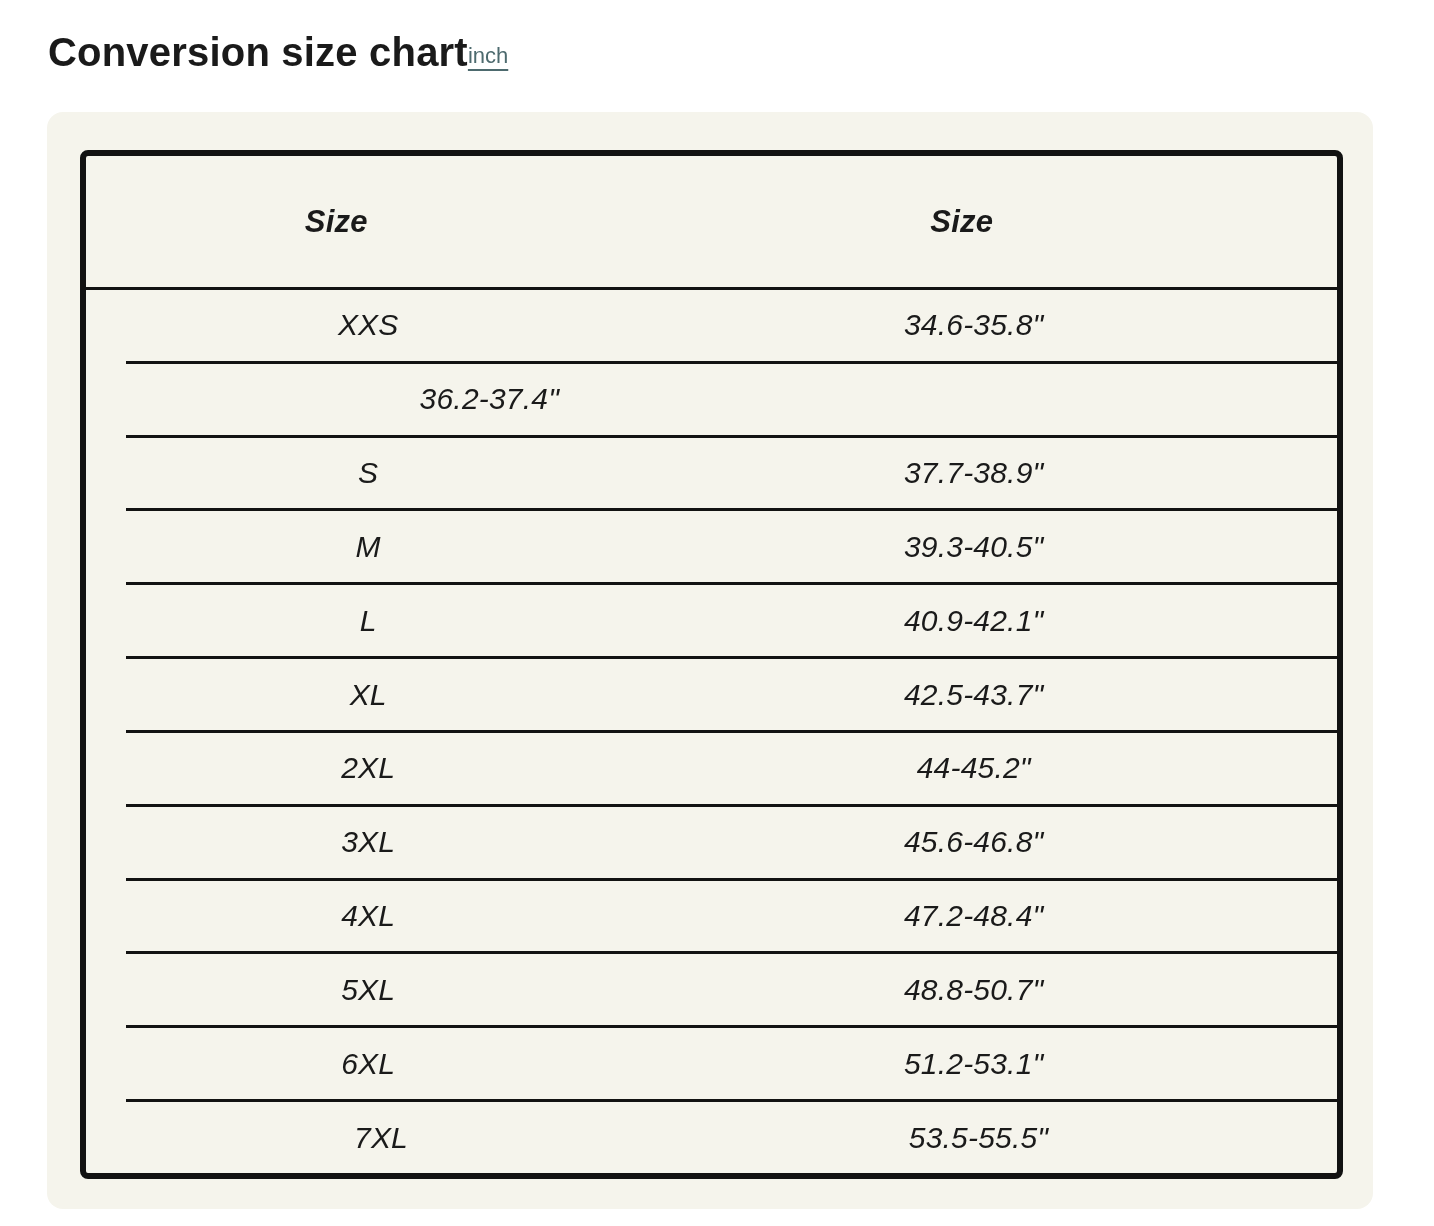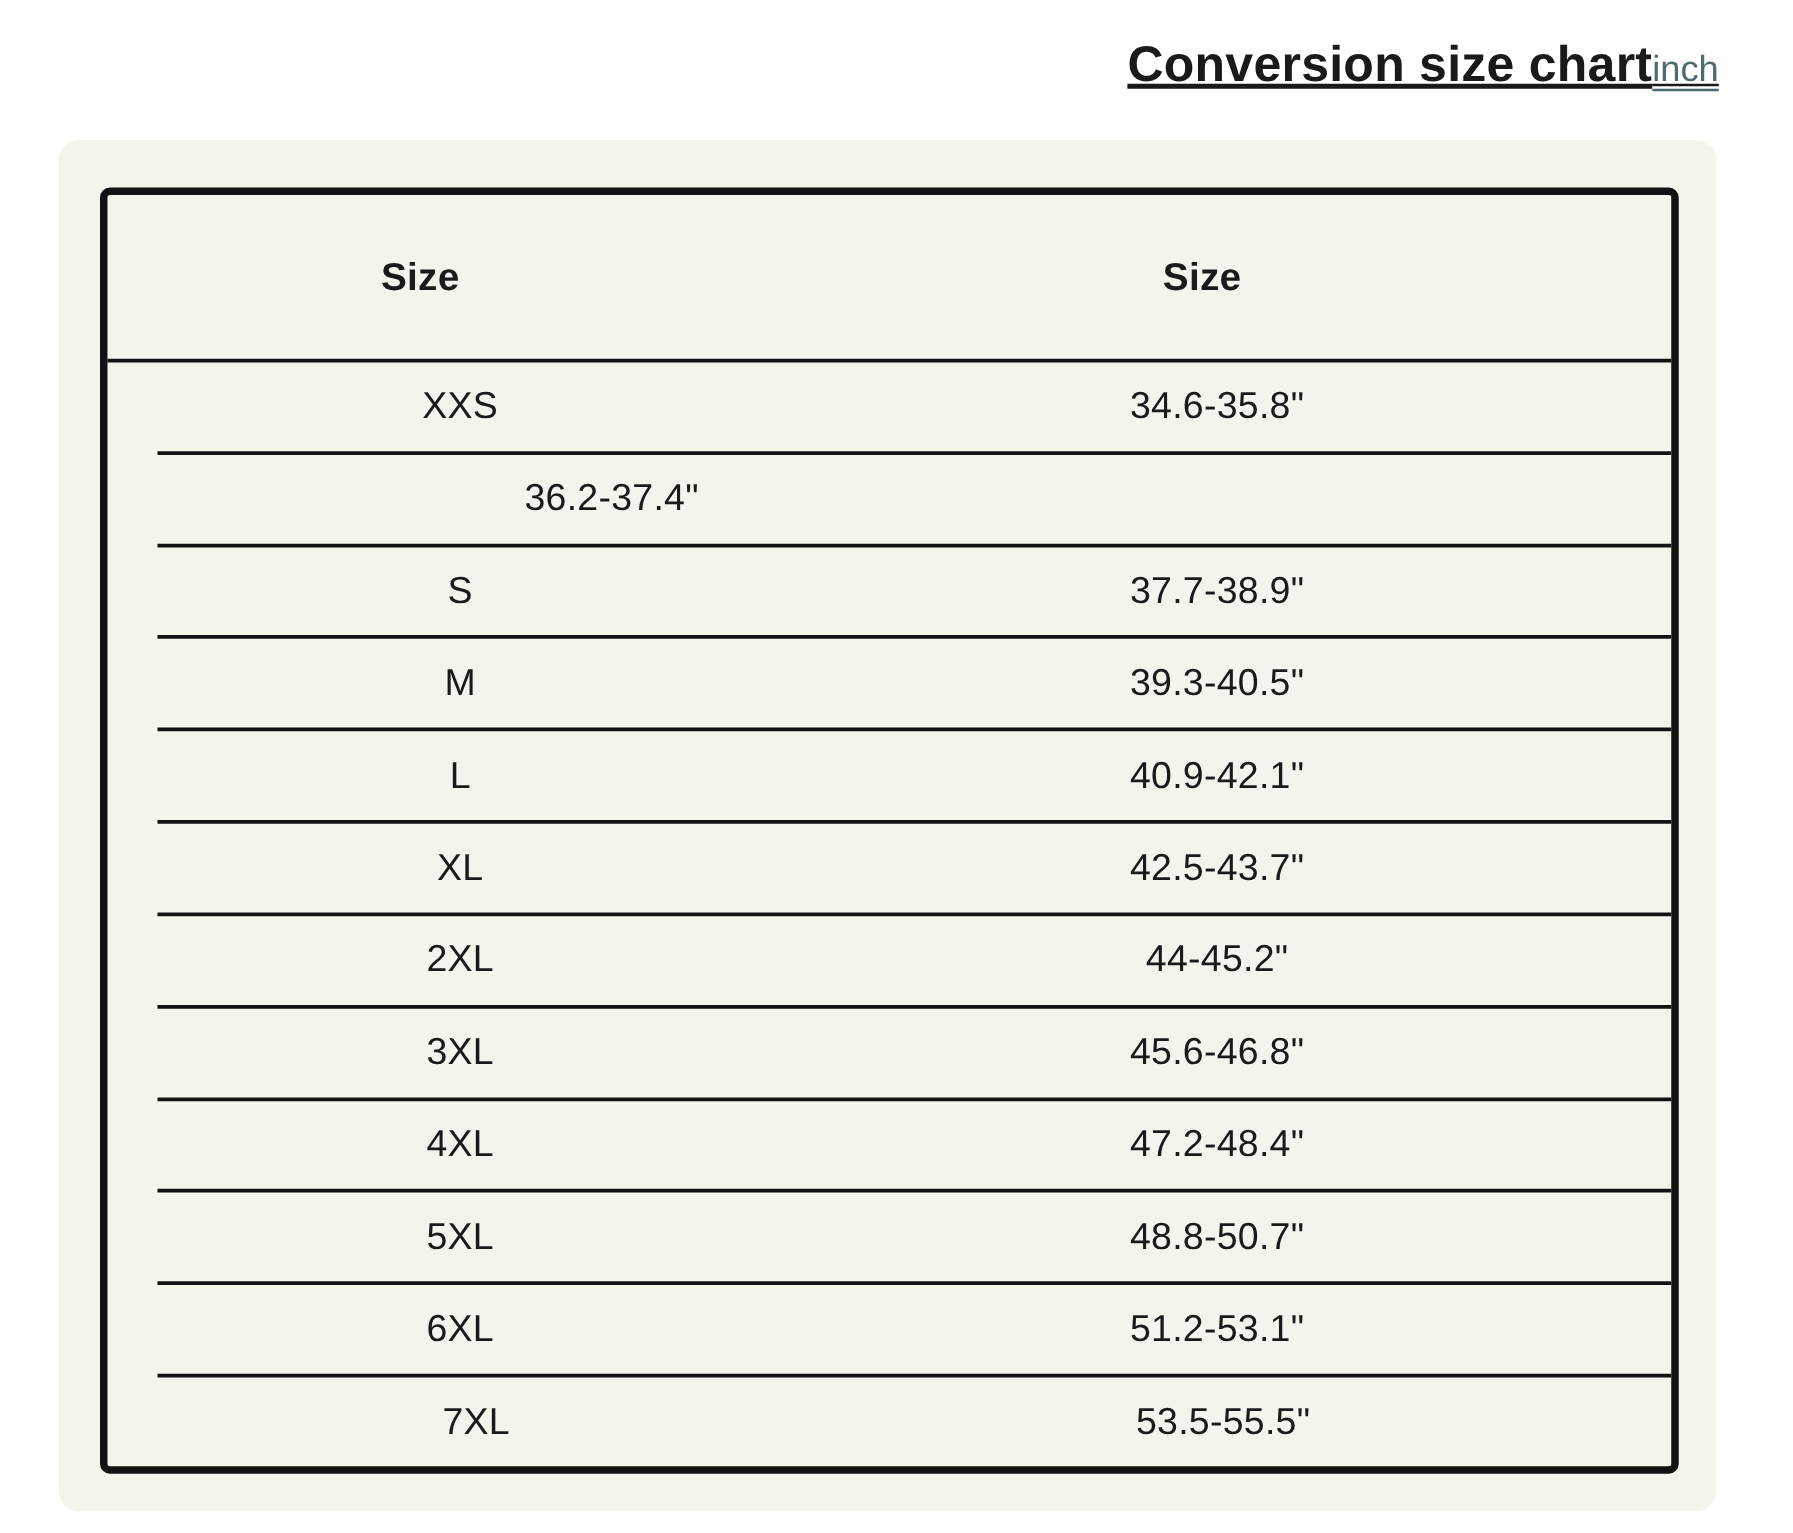--- a/index.html
+++ b/index.html
@@ -14,34 +14,33 @@
   body{
     width:1434px;
     height:1226px;
     background:var(--page-bg);
     font-family:"Liberation Sans", sans-serif;
     color:var(--text);
     overflow:hidden;
   }
   .header{
     display:flex;
-    justify-content:flex-end;
+    justify-content:flex-start;
     align-items:flex-end;
     padding:28px 59px 0 48px;
-    text-decoration:underline;
   }
   .page-title{
     margin:0;
     font-size:40px;
     line-height:48px;
     font-weight:700;
     letter-spacing:0.2px;
   }
   .unit-link{
-    font-size:29px;
+    font-size:22px;
     line-height:40px;
     font-weight:400;
     color:var(--link);
     text-decoration:underline;
     text-decoration-thickness:2px;
     text-underline-offset:6px;
     cursor:pointer;
   }
   .panel{
     margin:36px 61px 0 47px;
@@ -54,20 +53,21 @@
     height:100%;
     width:100%;
     border:6px solid var(--border);
     border-radius:8px;
     display:flex;
     flex-direction:column;
   }
   .row{
     display:flex;
     width:100%;
+    font-style:italic;
   }
   .thead-row{
     flex:none;
     height:134px;
     border-bottom:3px solid var(--border);
   }
   .tbody{
     flex:1;
     display:flex;
     flex-direction:column;

